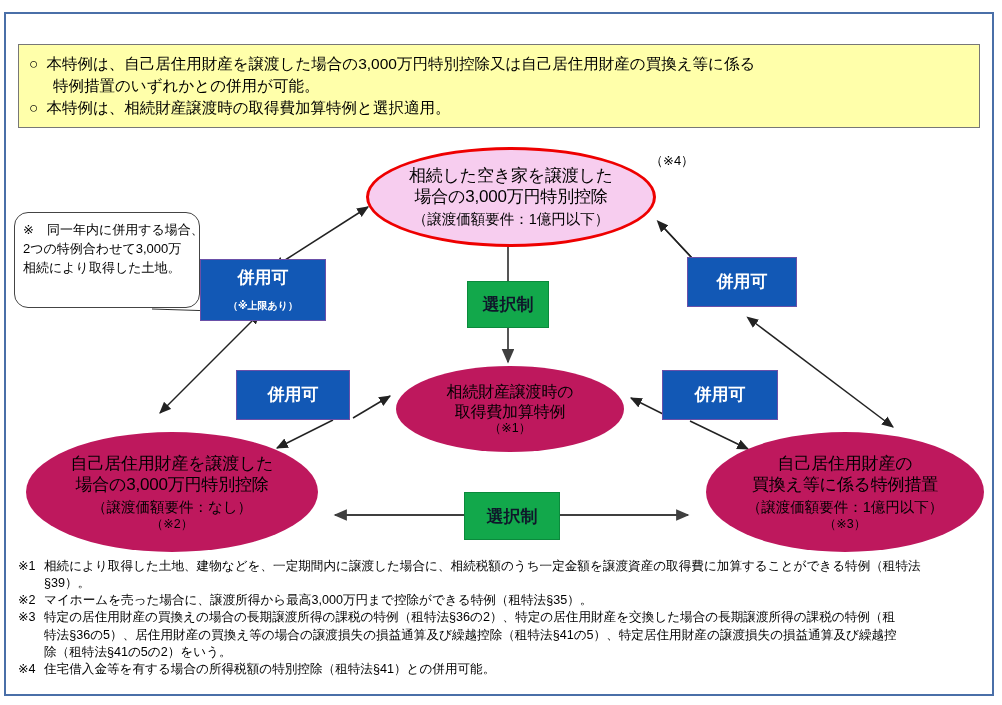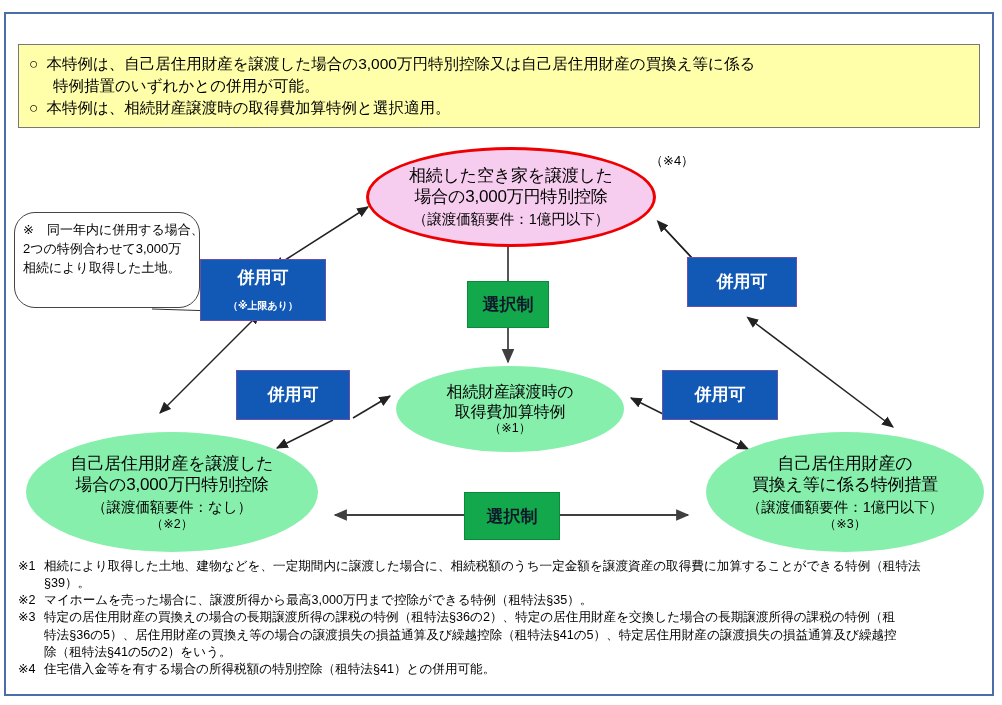--- a/index.html
+++ b/index.html
@@ -96,21 +96,21 @@
     height: 705px;
     pointer-events: none;
     z-index: 1;
   }
 
   
   .node { position: absolute; z-index: 3; }
 
   .ellipse {
     border-radius: 50%;
-    background: #86efac;
+    background: #be185d;
     display: flex;
     flex-direction: column;
     align-items: center;
     justify-content: center;
     text-align: center;
     box-sizing: border-box;
   }
   .ellipse.highlight {
     border: 3px solid #ee0000;
     background: #f7cdef;
@@ -304,21 +304,21 @@
     <div class="ref">（※2）</div>
   </div>
 
   <div class="node ellipse" style="left:706px; top:432px; width:278px; height:120px;">
     <div class="l1">自己居住用財産の</div>
     <div class="l2">買換え等に係る特例措置</div>
     <div class="cond">（譲渡価額要件：1億円以下）</div>
     <div class="ref">（※3）</div>
   </div>
 
-  <div class="node callout" style="left:14px; top:212px; width:186px; height:96px;border-radius:21px;">
+  <div class="node callout" style="left:14px; top:212px; width:186px; height:96px;">
     <div class="co-line">※　同一年内に併用する場合、</div>
     <div class="co-line">2つの特例合わせて3,000万</div>
     <div class="co-line">相続により取得した土地。</div>
   </div>
 
   <div class="node blue-box" style="left:200px; top:259px; width:126px; height:62px;">
     <div class="bl-main">併用可</div>
     <div class="bl-sub">（※上限あり）</div>
   </div>
 

